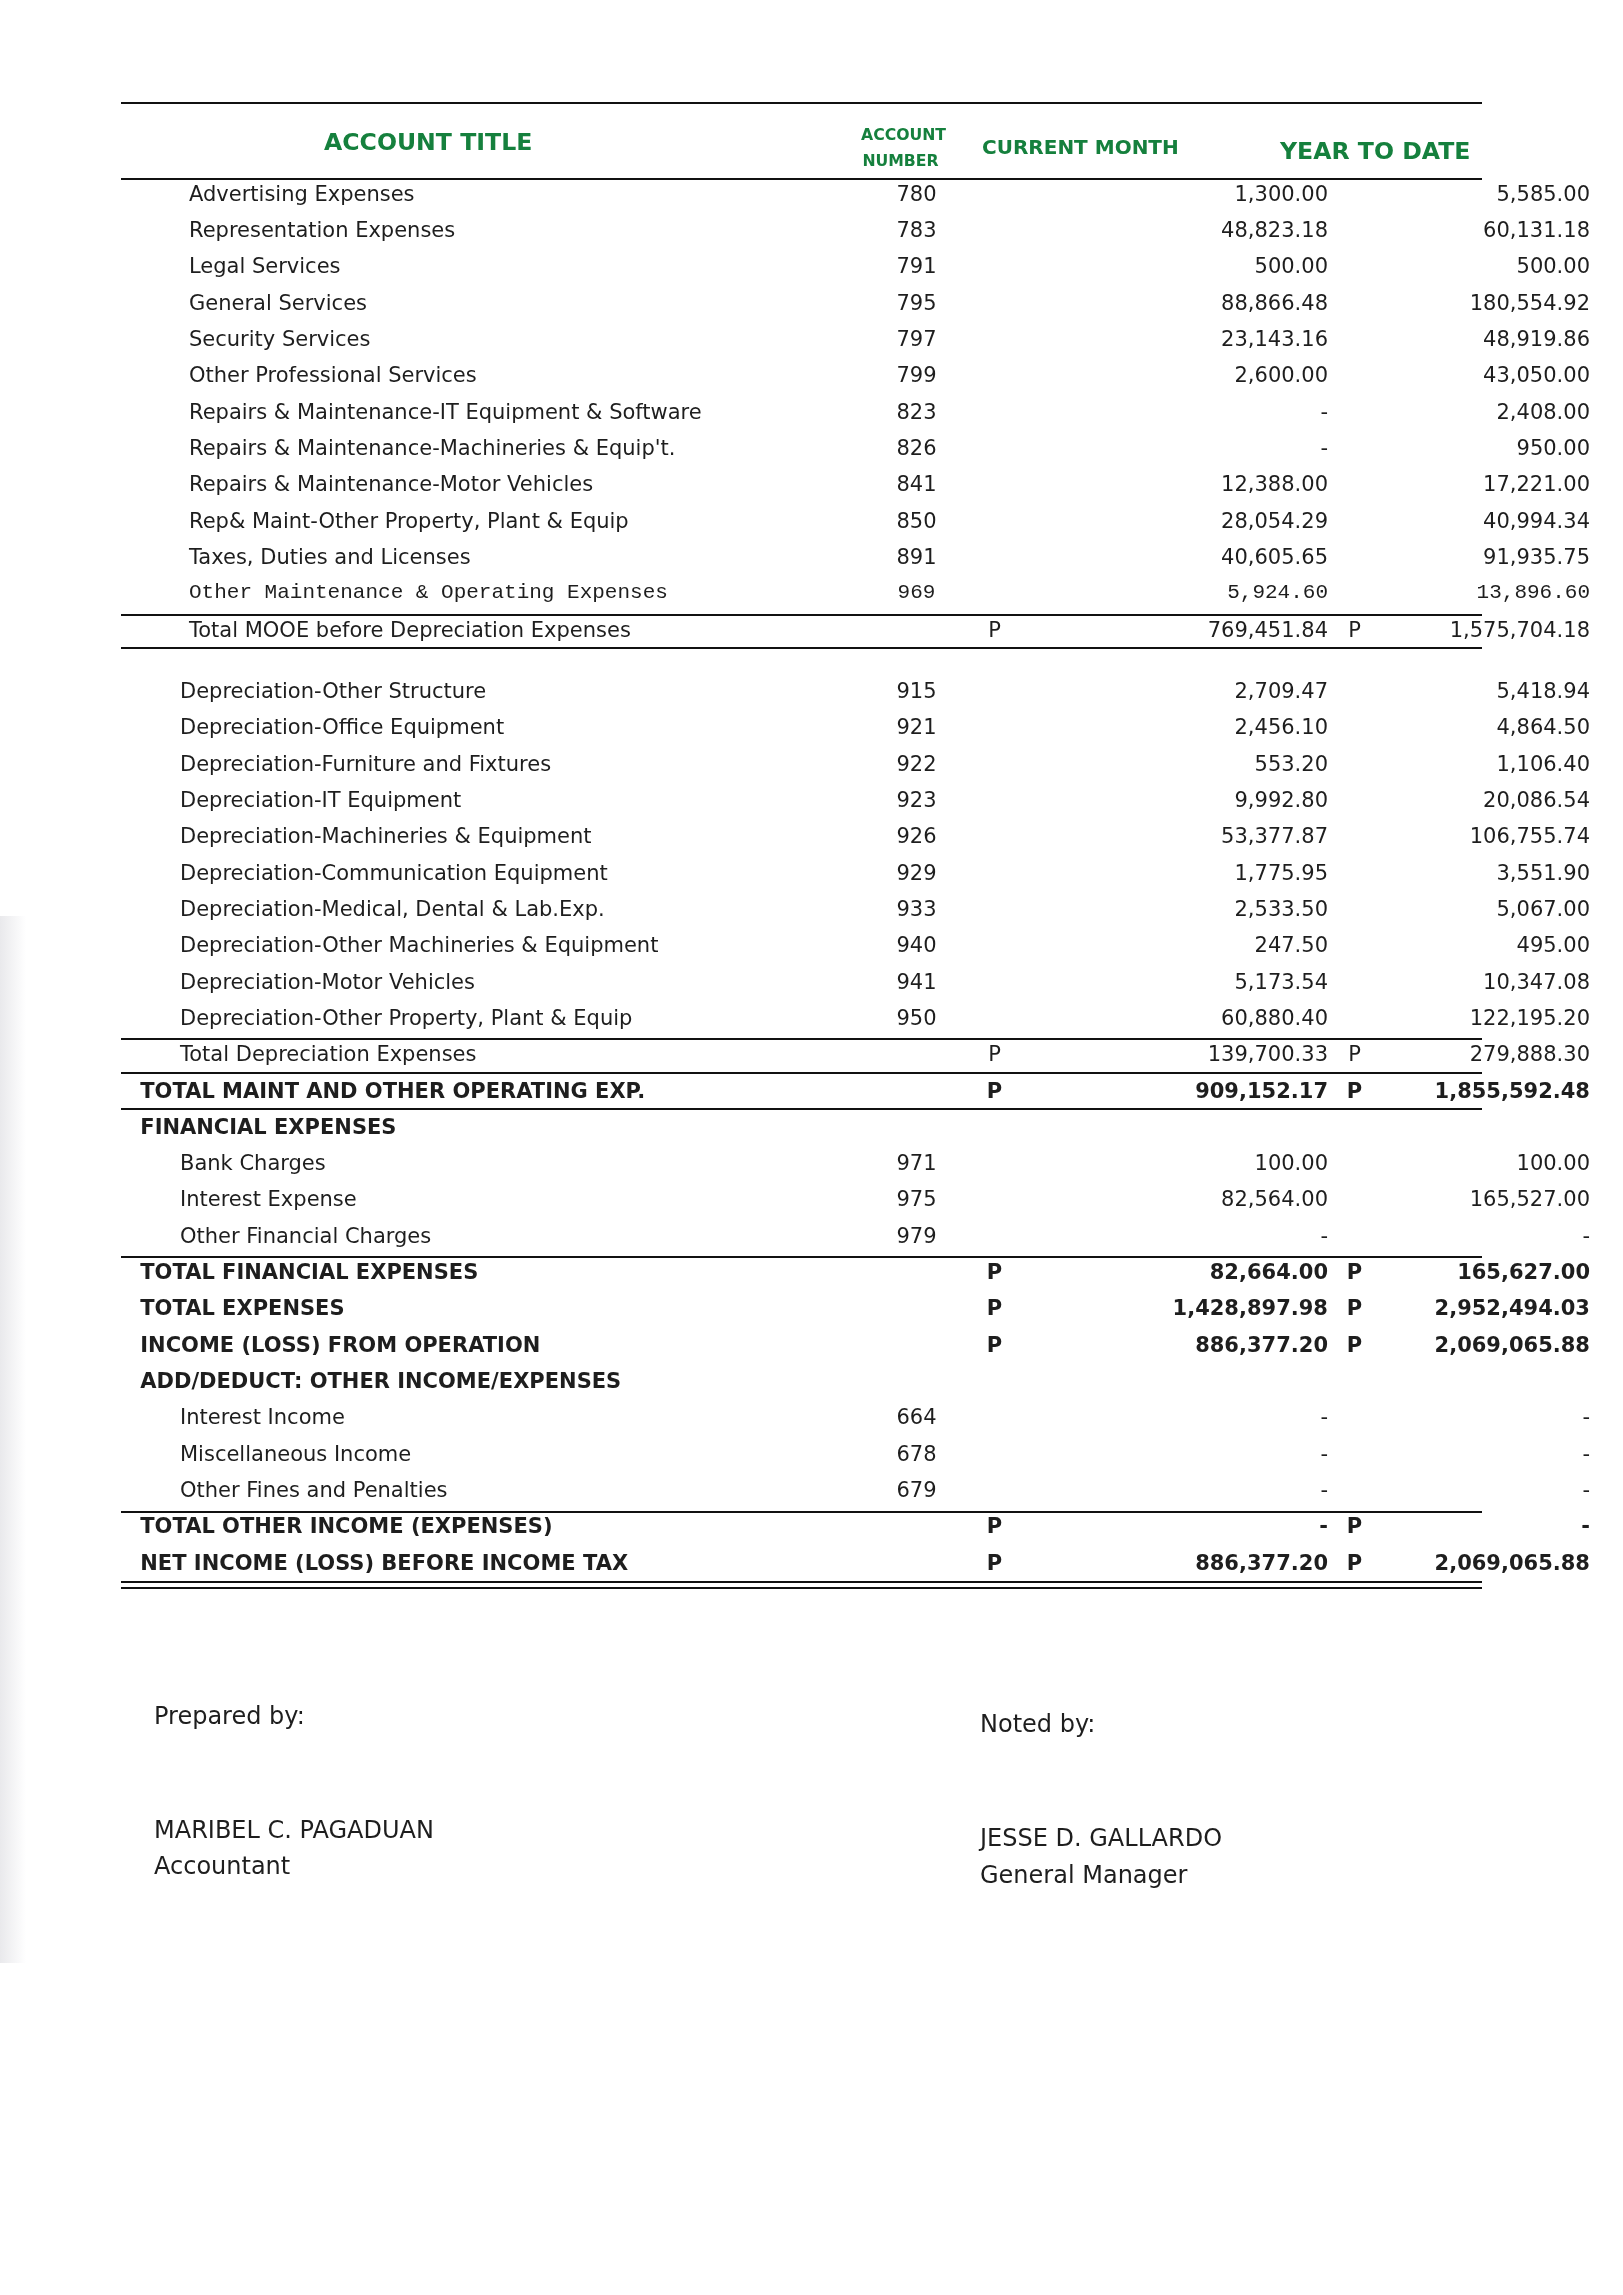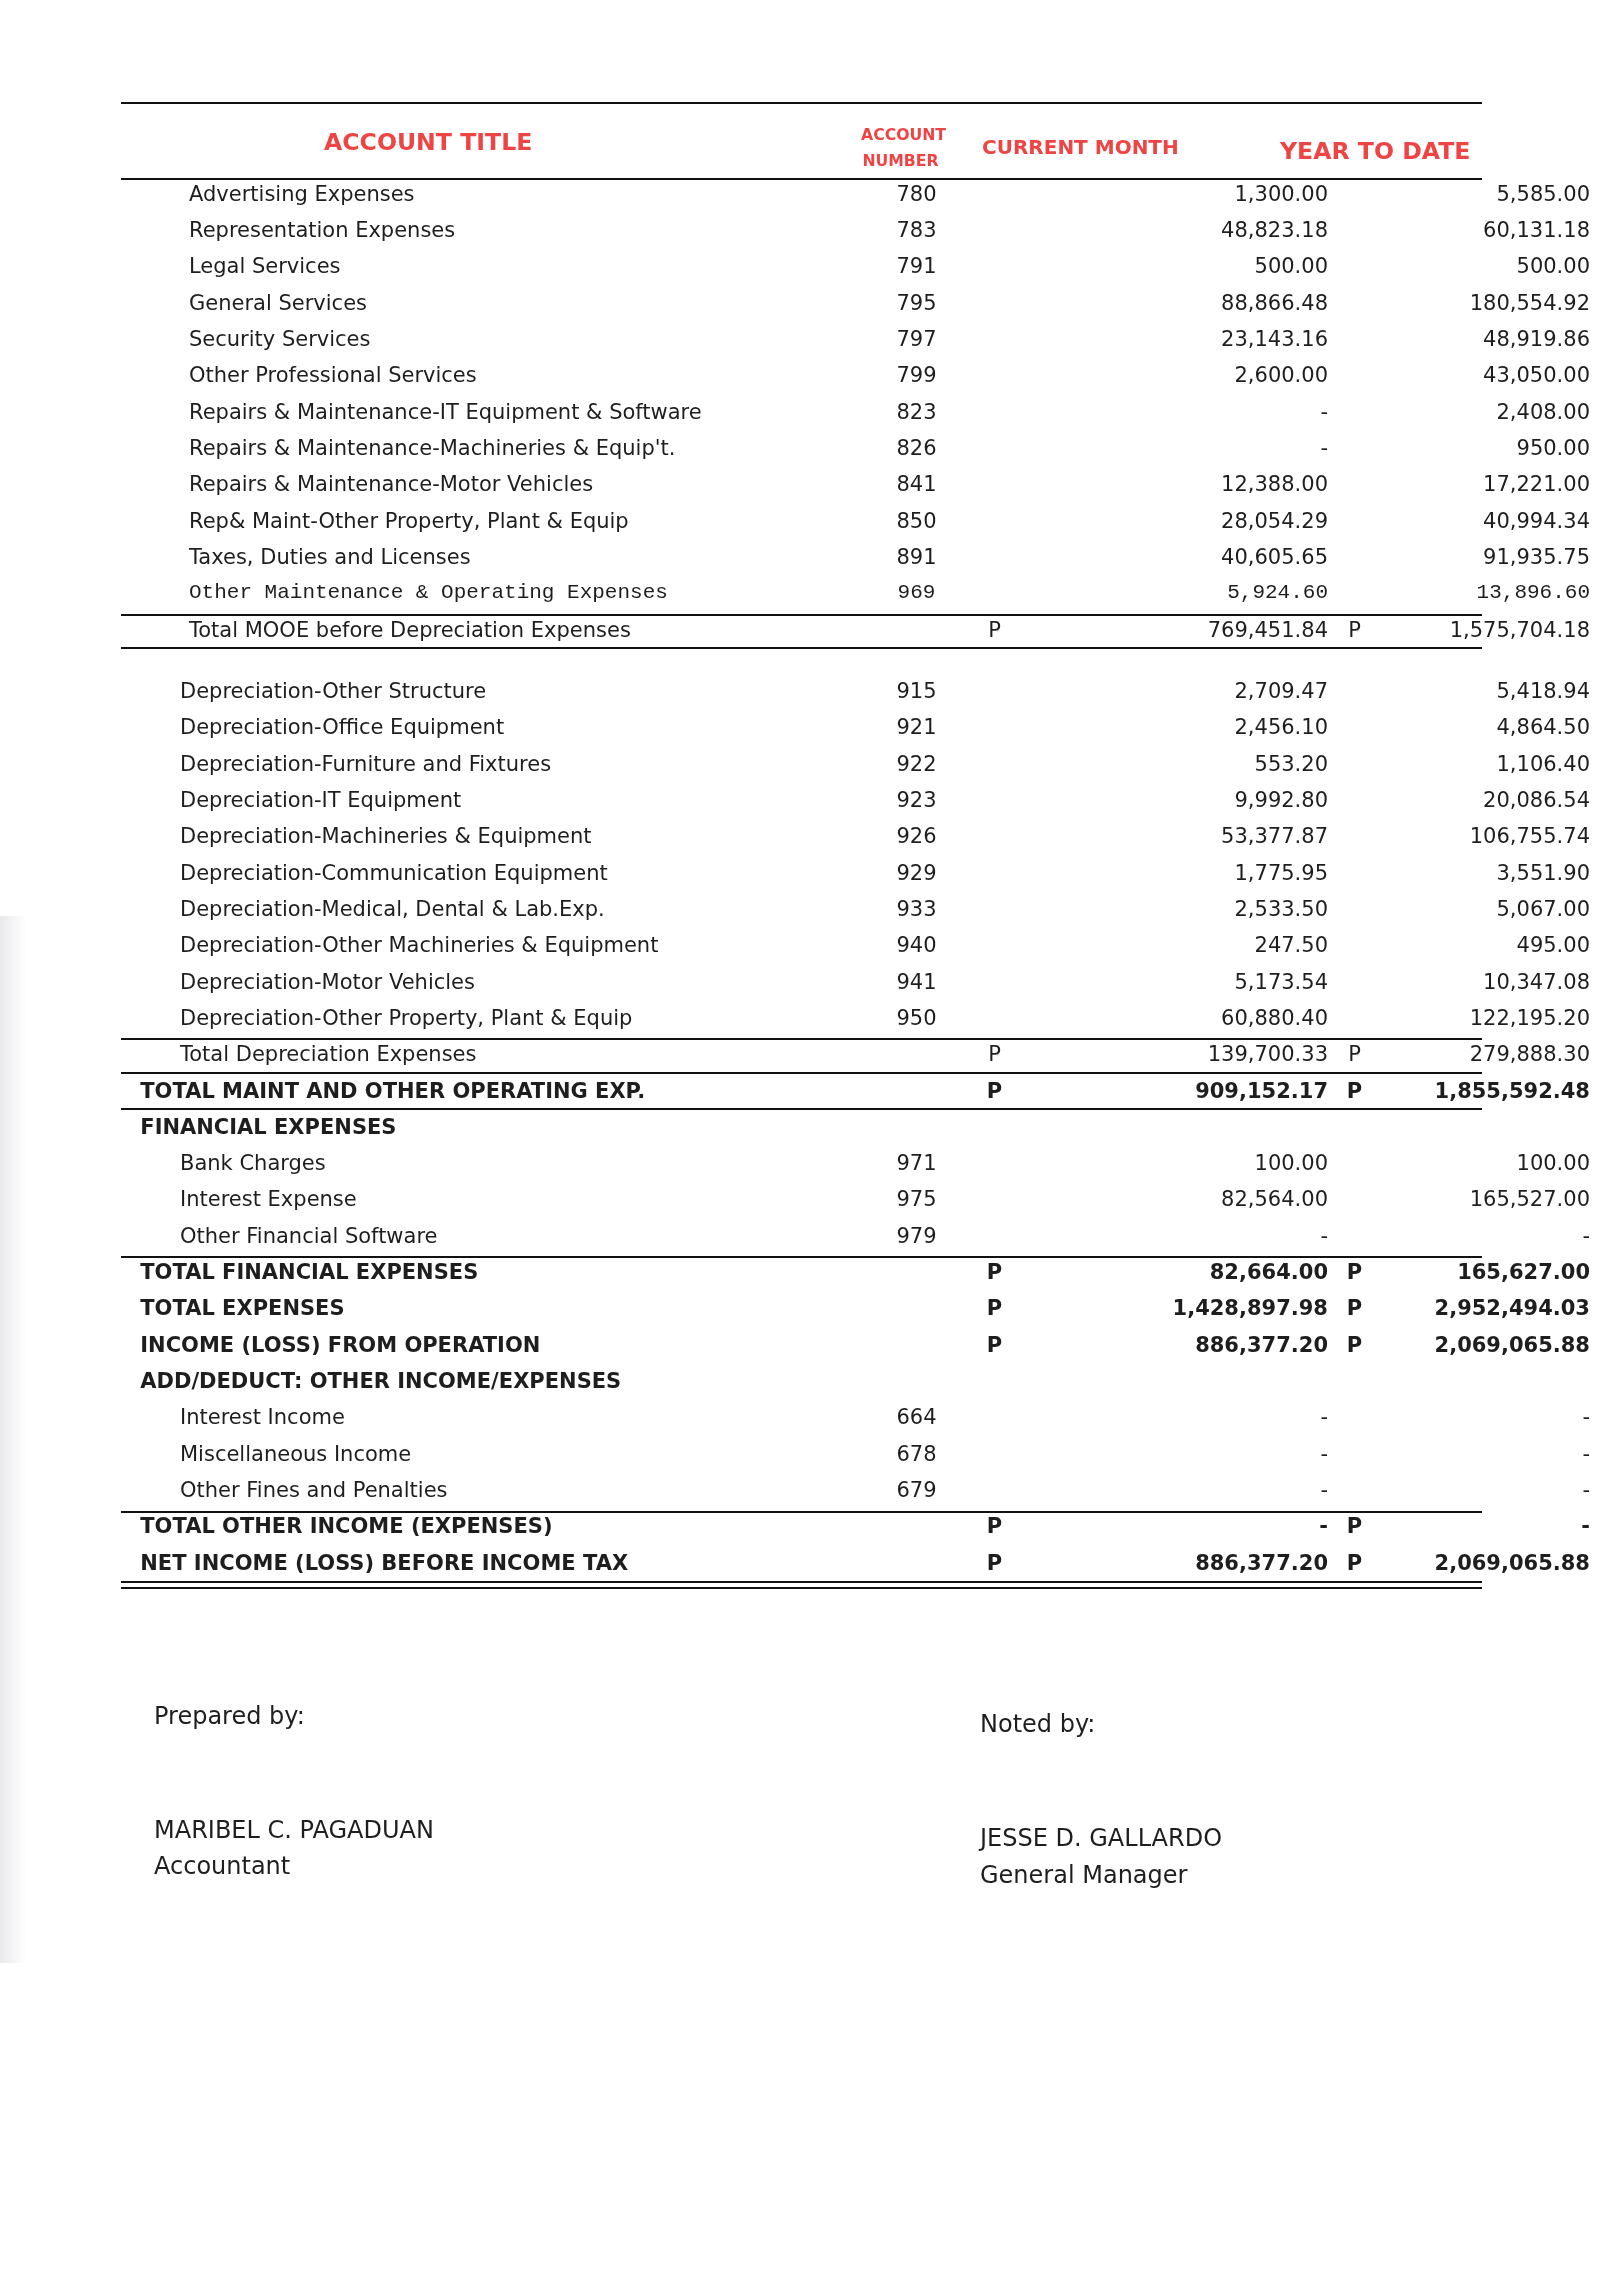--- a/index.html
+++ b/index.html
@@ -6,21 +6,21 @@
   body {
     width: 1623px; height: 2295px; background: #ffffff; position: relative; overflow: hidden;
     font-family: "DejaVu Sans", sans-serif; color: #1e1e1e;
   }
   .scan-shade {
     position: absolute; left: 0; top: 916px; width: 26px; height: 1047px;
     background: linear-gradient(to right, #e9e9ec, #ffffff);
   }
   .sheet { position: absolute; left: 121px; top: 98px; width: 1361px; }
   .rule { position: absolute; left: 0; right: 0; height: 0; border-top: 2.6px solid #111; }
-  .hdr { position: absolute; font-weight: bold; color: #ef4444; }
+  .hdr { position: absolute; font-weight: bold; color: #15803d; }
   .row { position: absolute; left: 16px; right: 0; height: 36px; font-size: 21px; }
   .row > span { position: absolute; top: 0; white-space: nowrap; }
   .c-title { left: 52px; }
   .c-title.sub2 { left: 43px; }
   .c-acct { left: 740px; width: 79px; text-align: center; }
   .c-p1 { left: 838px; width: 39px; text-align: center; }
   .c-cur { left: 877px; width: 314px; text-align: right; }
   .c-p2 { left: 1198px; width: 39px; text-align: center; }
   .c-ytd { left: 1237px; width: 216px; text-align: right; }
   .bold { font-weight: bold; }
@@ -212,21 +212,21 @@
         <span class="c-cur">100.00</span>
         <span class="c-ytd">100.00</span>
       </div>
       <div class="row" style="top: 1089px;">
         <span class="c-title sub2">Interest Expense</span>
         <span class="c-acct">975</span>
         <span class="c-cur">82,564.00</span>
         <span class="c-ytd">165,527.00</span>
       </div>
       <div class="row" style="top: 1126px;">
-        <span class="c-title sub2">Other Financial Software</span>
+        <span class="c-title sub2">Other Financial Charges</span>
         <span class="c-acct">979</span>
         <span class="c-cur">-</span>
         <span class="c-ytd">-</span>
       </div>
       <div class="rule" style="top: 1158px;"></div>
       <div class="row bold" style="top: 1162px;">
         <span class="c-title">TOTAL FINANCIAL EXPENSES</span>
         <span class="c-p1">P</span>
         <span class="c-p2">P</span>
         <span class="c-cur">82,664.00</span>

